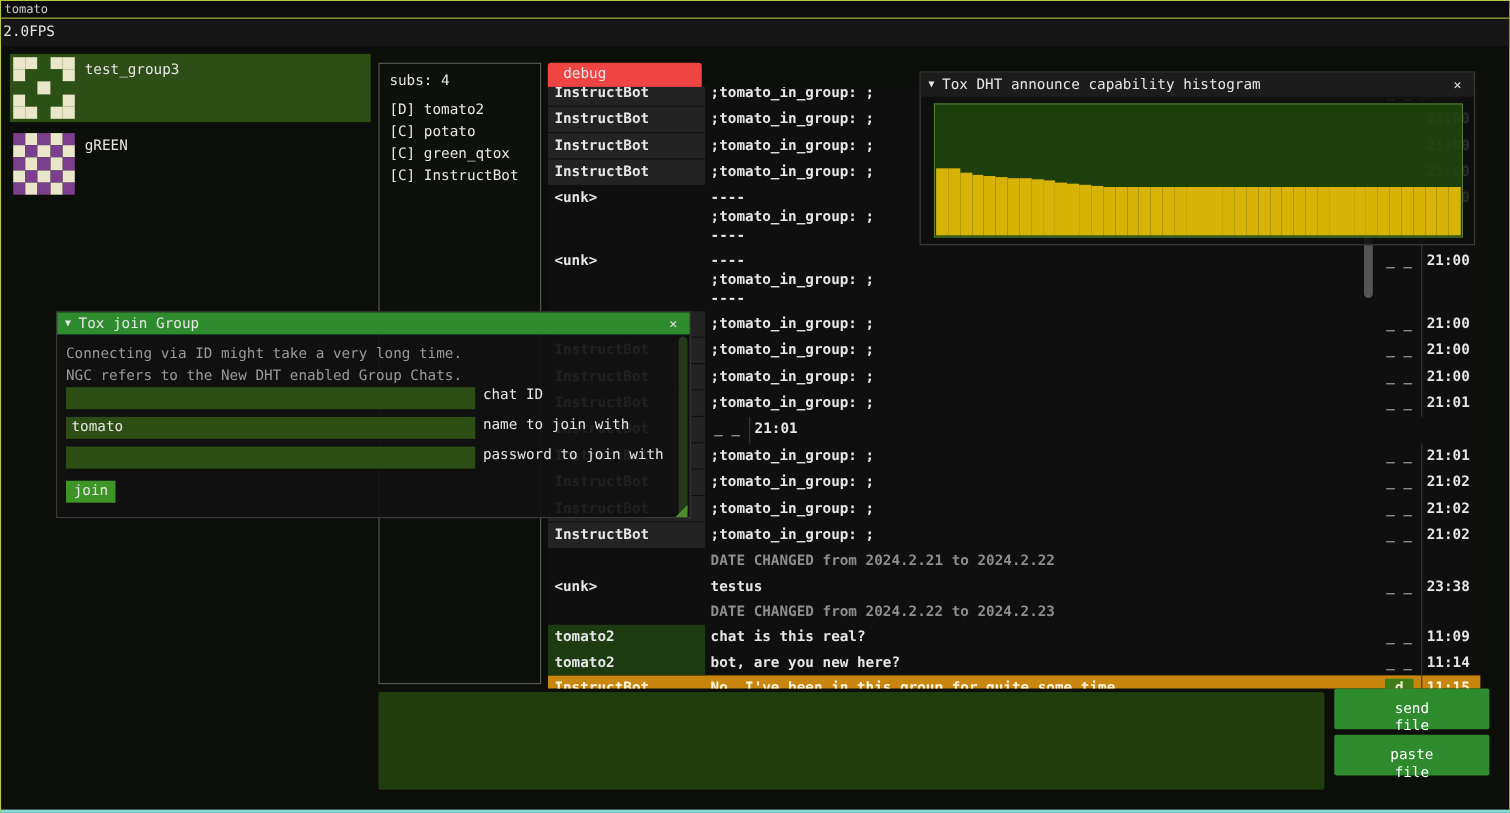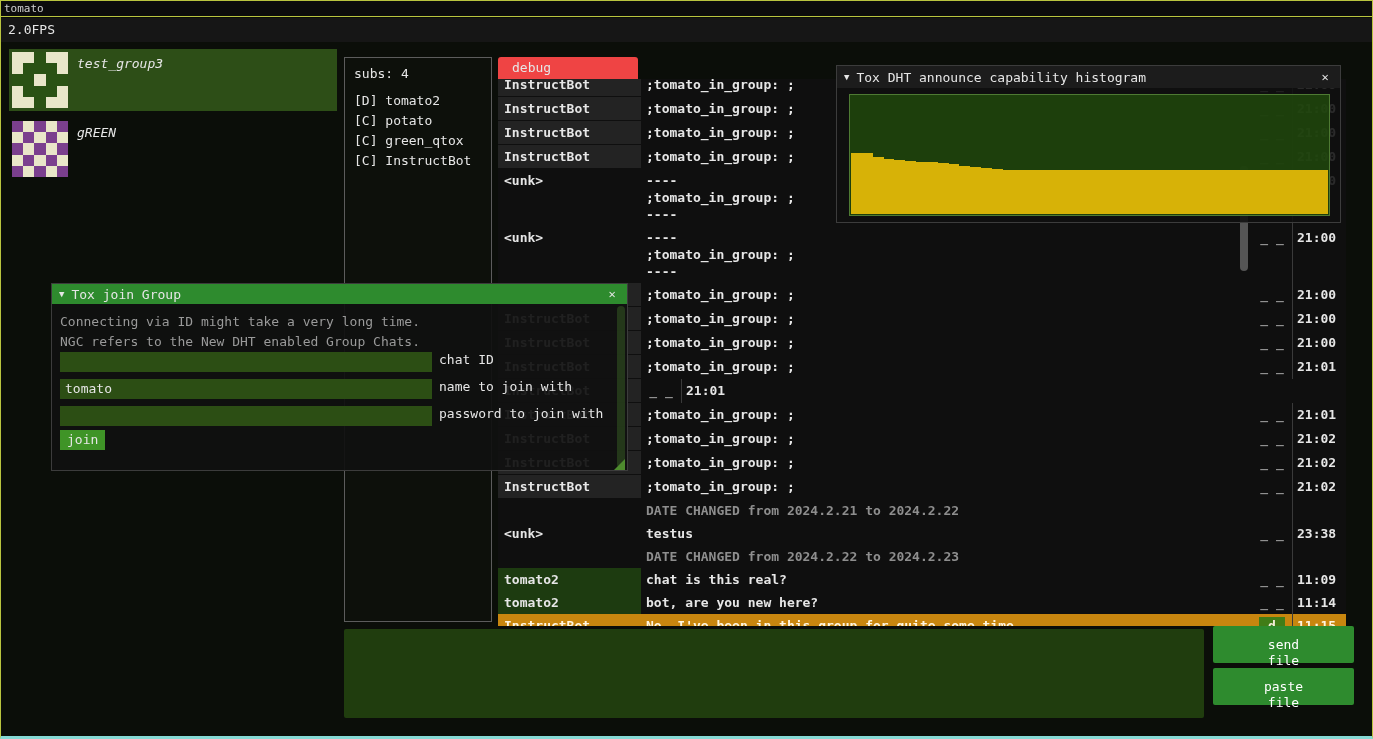--- a/index.html
+++ b/index.html
@@ -1,26 +1,26 @@
 <!DOCTYPE html>
 <html><head>
 <meta charset="utf-8">
 <style>
   *{margin:0;padding:0;box-sizing:border-box;cursor:default;}
   body{width:1373px;height:739px;background:#000;font-family:"DejaVu Sans Mono","Liberation Mono",monospace;font-size:13px;color:#e6e6e6;overflow:hidden;}
   .app{position:relative;width:1373px;height:739px;background:#0b0e09;border:1px solid #b9c43f;border-bottom:3px solid #86d9d5;overflow:hidden;}
   .titlebar{height:16px;background:#0c0c0c;border-bottom:1px solid #b9c43f;font-size:11px;line-height:15px;padding-left:3px;color:#d0d0d0;}
   .menubar{position:absolute;left:0;top:17px;right:0;height:24px;background:#161616;display:flex;align-items:stretch;}
-  .menubar-fps{line-height:24px;padding:0 7px;margin-right:14px;}
+  .menubar-fps{line-height:24px;padding:0 2px;margin-right:14px;}
   .menu-item{line-height:24px;padding:0 13px;}
   .group-list{position:absolute;left:8px;top:48px;width:328px;display:flex;flex-direction:column;gap:7px;}
   .group-item{display:flex;gap:9px;padding:3px;height:62px;}
   .group-item.selected{background:#2d4e17;}
   .group-icon{width:56px;height:56px;display:grid;grid-template-columns:repeat(5,1fr);grid-template-rows:repeat(5,1fr);flex:none;}
-  .group-name{padding-top:4px;font-style:italic;}
+  .group-name{padding-top:4px;}
   .subs{position:absolute;left:343px;top:56px;width:148px;height:565px;border:1px solid #5c5c5c;background:#0d100b;padding:7px 9px;}
   .subs-header{line-height:18px;margin-bottom:8px;}
   .member{line-height:20px;white-space:nowrap;}
   .chat{position:absolute;left:497px;top:56px;width:848px;height:569px;}
   .tabbar{height:22px;display:flex;}
   .tab{width:140px;background:#ef4444;line-height:22px;padding-left:14px;border-radius:3px 3px 0 0;}
   .messages{position:absolute;left:0;top:22px;right:0;bottom:0;background:#0f0f0f;overflow:hidden;}
   #msg-list{margin-top:-6px;}
   .msg-row{display:flex;align-items:stretch;font-weight:bold;}
   .msg-name{width:143px;flex:none;padding:3px 6px;line-height:17px;}
@@ -47,21 +47,21 @@
   .histo-bars{position:absolute;inset:1px;display:flex;align-items:flex-end;}
   .histo-bar{flex:1;background:#d7b207;}
   .join-window{left:50px;top:282px;width:577px;height:188px;background:rgba(16,16,16,0.93);z-index:30;}
   .join-window .win-title{height:20px;background:#2e8b2e;}
   .join-body{position:relative;padding:8px;height:168px;}
   .join-info{color:#9a9a9a;line-height:20px;}
   .join-field-row{display:flex;align-items:flex-start;margin-top:7px;}
   .join-field-row.first{margin-top:0;}
   .join-field{width:372px;height:20px;background:#2c4e14;padding:0 5px;line-height:20px;}
   .join-label{margin-left:7px;}
-  .join-btn{display:inline-block;margin-top:4px;background:#3f9427;padding:0 7px;height:20px;line-height:20px;}
+  .join-btn{display:inline-block;margin-top:11px;background:#3f9427;padding:0 7px;height:20px;line-height:20px;}
   .join-scroll{position:absolute;right:2px;top:2px;bottom:4px;width:8px;background:rgba(78,139,46,0.32);border-radius:4px;}
   .resize-grip{position:absolute;right:2px;bottom:2px;width:0;height:0;border-left:11px solid transparent;border-bottom:11px solid #4e8b2e;}
 </style>
 </head>
 <body>
 
 <div class="app">
 
   <div class="titlebar">
     <span>tomato</span>

